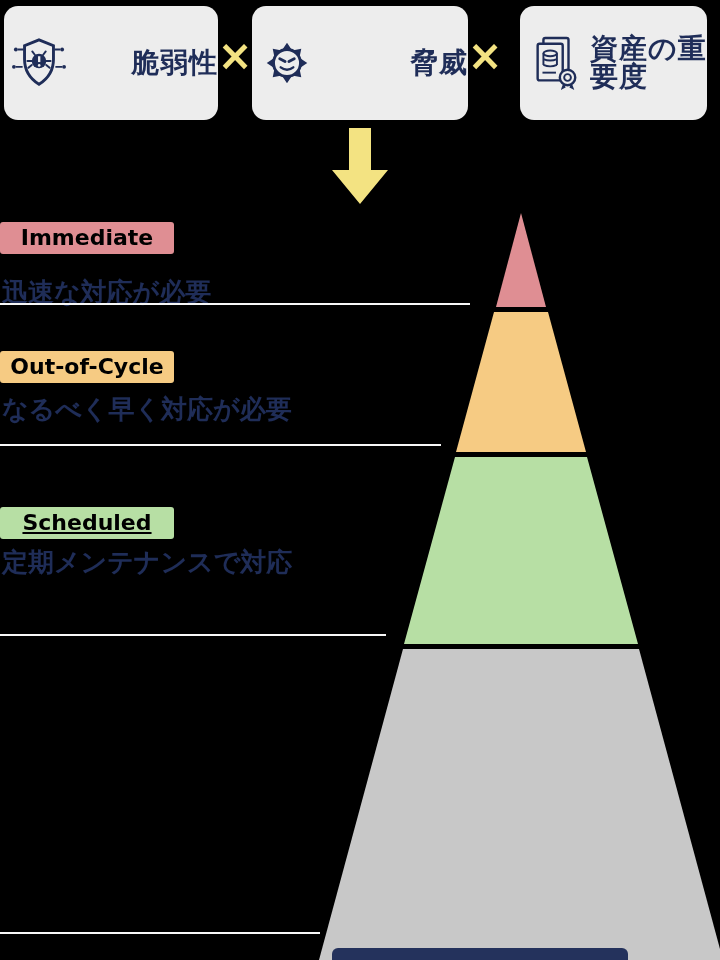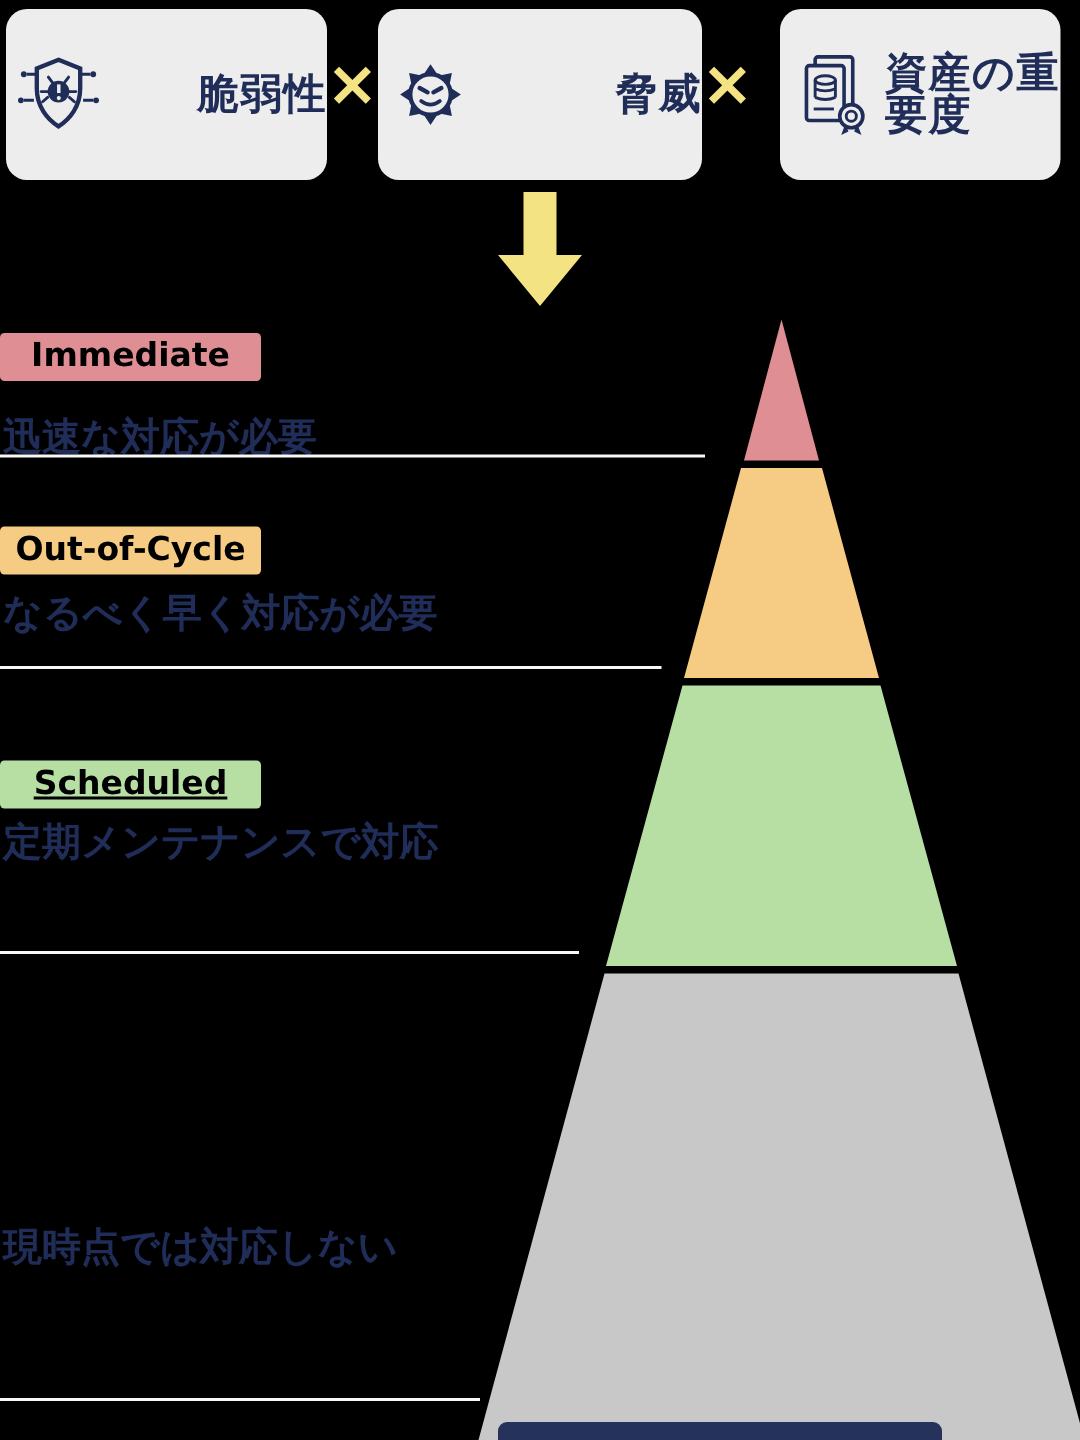--- a/index.html
+++ b/index.html
@@ -123,18 +123,17 @@
   </div>
   <div class="desc d2">なるべく早く対応が必要</div>
   <div class="rule r2"></div>
 
   <div class="badge b3" style="background-color: rgb(183, 223, 164); text-decoration: underline;">
     <span>Scheduled</span>
   </div>
   <div class="desc d3">定期メンテナンスで対応</div>
   <div class="rule r3"></div>
 
-  <div class="desc d4">現時点では対応しない</div>
   <div class="rule r4"></div>
 
   <div class="bottom-bar"></div>
 
 </div>
 
 </body></html>

